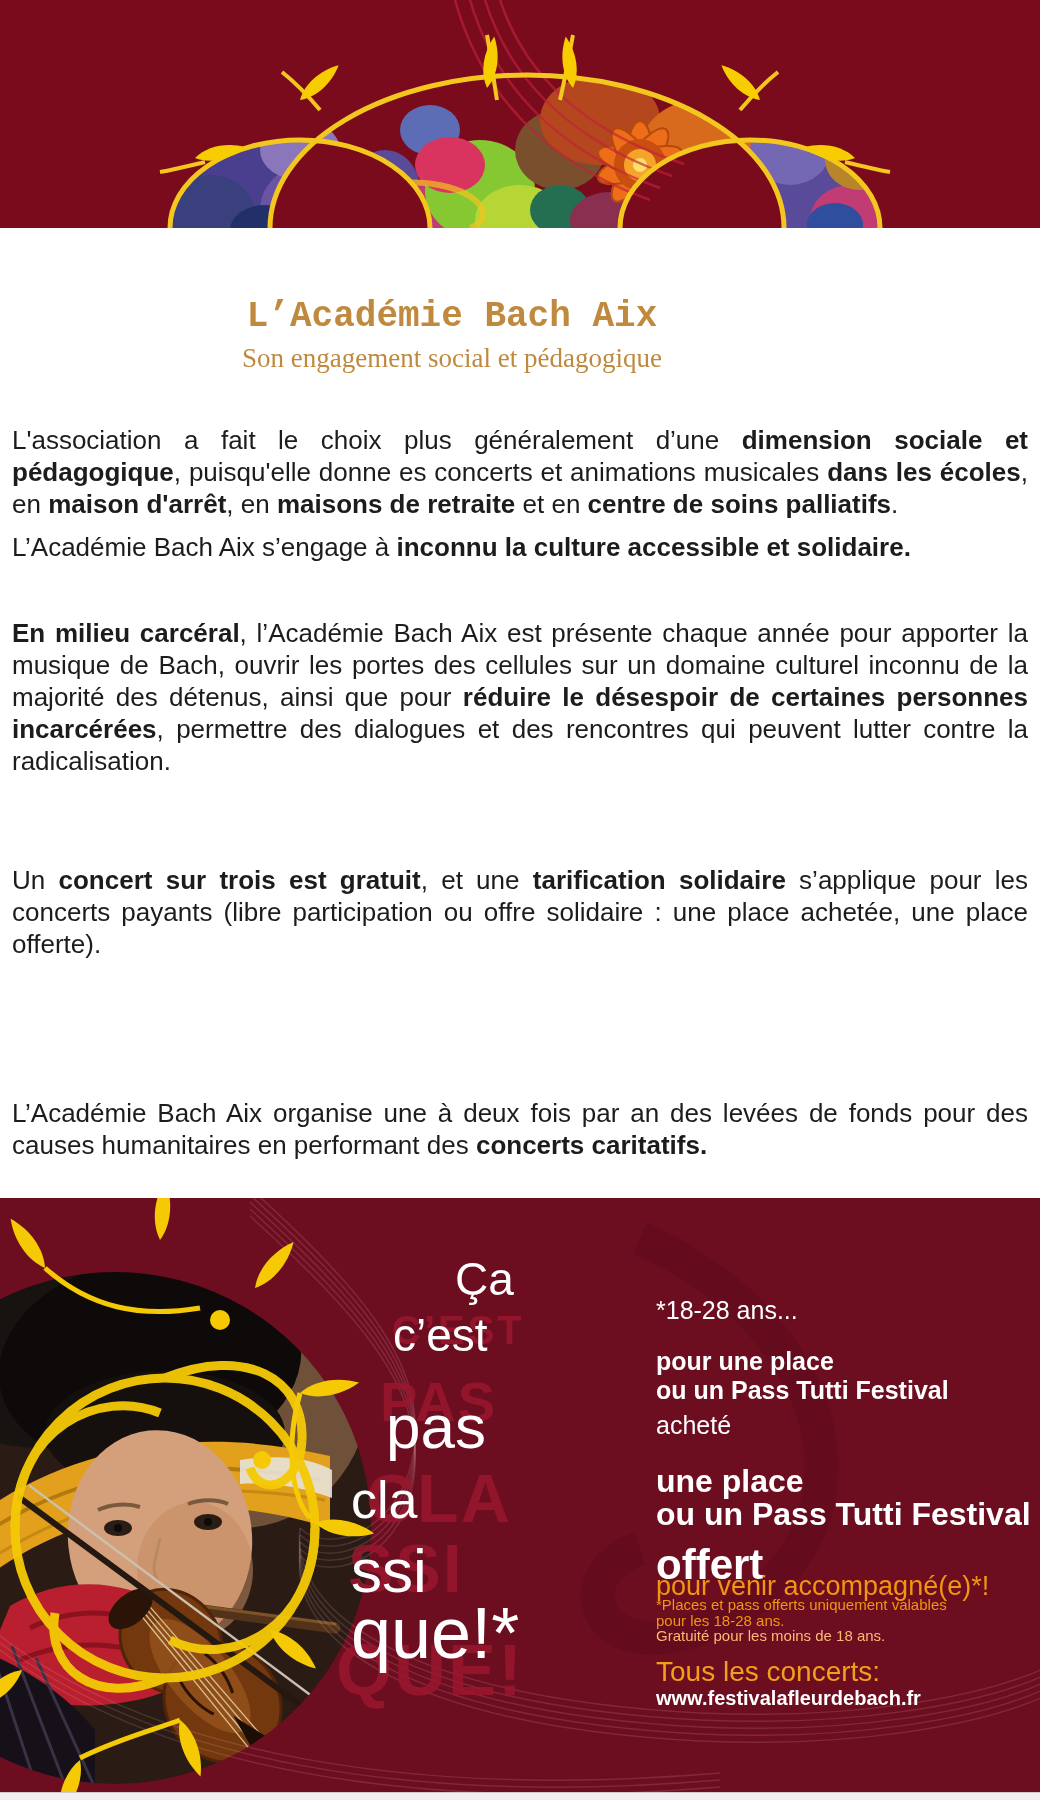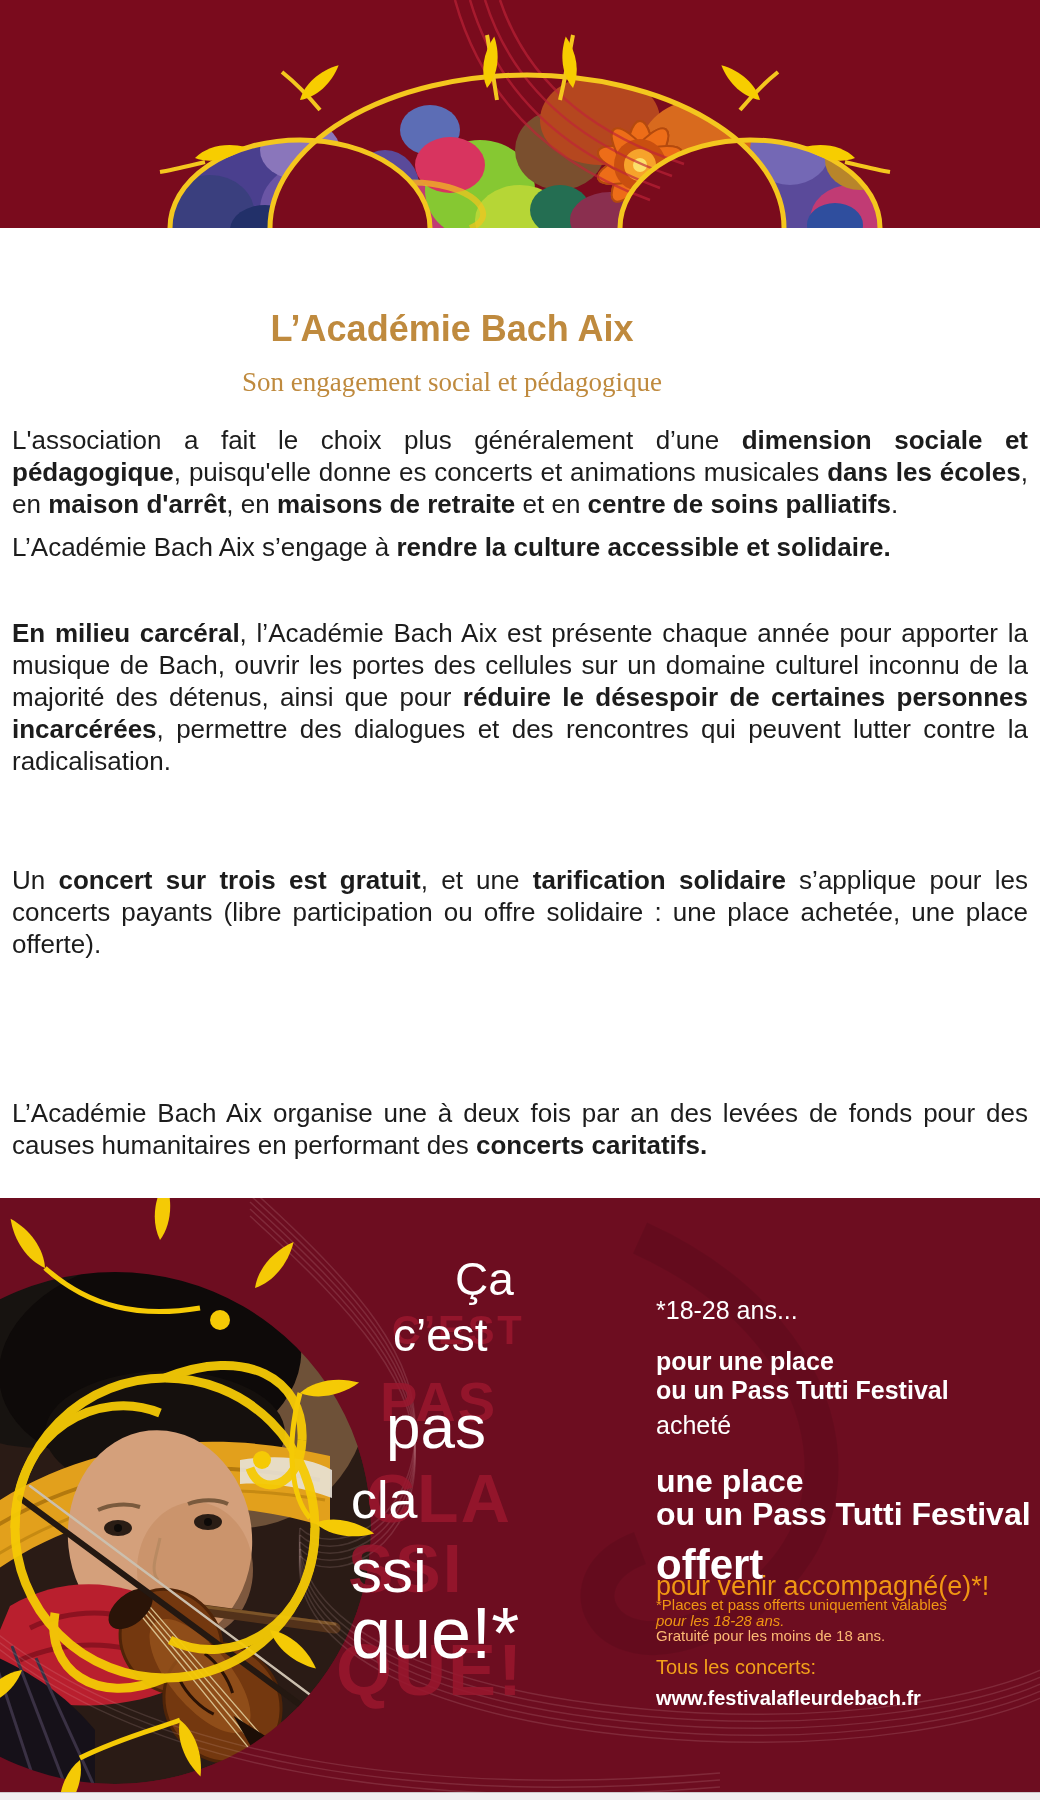--- a/index.html
+++ b/index.html
@@ -3,21 +3,21 @@
 <meta charset="utf-8">
 <style>
   html,body{margin:0;padding:0;background:#ffffff;}
   .page{position:relative;width:1040px;height:1800px;background:#ffffff;overflow:hidden;
         font-family:"Liberation Sans",sans-serif;}
   
   .header-art{position:absolute;top:0;left:0;width:1040px;height:228px;}
   .header-art svg{display:block;}
   
   .heading{position:absolute;top:292px;left:0;width:904px;text-align:center;}
-  .heading h1{margin:16px;font-family:Liberation Sans, sans-serif;font-weight:bold;
+  .heading h1{margin:4px;font-family:Liberation Mono, monospace;font-weight:bold;
               font-size:36px;line-height:42px;color:#bf8a3e;}
   .heading h2{margin:4px 0 0 0;font-family:"Liberation Serif",serif;font-weight:normal;
               font-size:27px;line-height:32px;color:#bf8a3e;}
   
   .para{position:absolute;left:12px;width:1016px;margin:0;font-size:26px;line-height:32px;
         color:#1c1c1c;text-align:justify;}
   .para span.bold{font-weight:bold;}
   .p1{top:424px}.p2{top:531px}.p3{top:617px}.p4{top:864px}.p5{top:1008px}.p6{top:1097px}
   
   .banner{position:absolute;top:1198px;left:0;width:1040px;height:594px;background:#6d0d20;overflow:hidden;}
@@ -38,23 +38,23 @@
   .offer{position:absolute;left:656px;color:#ffffff;line-height:1.05;white-space:nowrap;}
   .o-ans{top:99px;font-size:25px;}
   .o-b1{top:150px;font-size:25px;font-weight:bold;}
   .o-b2{top:179px;font-size:25px;font-weight:bold;}
   .o-b3{top:214px;font-size:25px;text-align:center;}
   .o-g1{top:267px;font-size:32px;font-weight:bold;}
   .o-g2{top:300px;font-size:32px;font-weight:bold;}
   .o-g3{top:345px;font-size:42px;font-weight:bold;}
   .o-acc{top:374px;font-size:27px;color:#f09613;}
   .o-f1{top:399px;font-size:15px;color:#f09613;}
-  .o-f2{top:415px;font-size:15px;color:#f09613;font-style:italic;}
+  .o-f2{top:415px;font-size:15px;color:#f09613;}
   .o-f3{top:430px;font-size:15px;color:#fdba74;}
-  .o-tous{top:459px;font-size:20px;color:#f2a01a;}
+  .o-tous{top:459px;font-size:28px;color:#f2a01a;}
   .o-url{top:490px;font-size:20px;font-weight:bold;}
   
   .bottom-strip{position:absolute;top:1792px;left:0;width:1040px;height:8px;
                 background:#f2eff1;border-top:1px solid #cfc8cc;}
 </style>
 </head>
 <body>
 
 <div class="page">
 
@@ -167,21 +167,21 @@
       </g>
     </svg>
   </div>
 
   <div class="heading">
     <h1>L’Académie Bach Aix</h1>
     <h2>Son engagement social et pédagogique</h2>
   </div>
 
   <p class="para p1"><span>L'association a fait le choix plus généralement d’une </span><span class="bold">dimension sociale et pédagogique</span><span>, puisqu'elle donne es concerts et animations musicales </span><span class="bold">dans les écoles</span><span>, en </span><span class="bold">maison d'arrêt</span><span>, en </span><span class="bold">maisons de retraite</span><span> et en </span><span class="bold">centre de soins palliatifs</span><span>.</span></p>
-  <p class="para p2"><span>L’Académie Bach Aix s’engage à </span><span class="bold">rendre la culture accessible et solidaire.</span></p>
+  <p class="para p2"><span>L’Académie Bach Aix s’engage à </span><span class="bold">inconnu la culture accessible et solidaire.</span></p>
   <p class="para p3"><span class="bold">En milieu carcéral</span><span>, l’Académie Bach Aix est présente chaque année pour apporter la musique de Bach, ouvrir les portes des cellules sur un domaine culturel inconnu de la majorité des détenus, ainsi que pour </span><span class="bold">réduire le désespoir de certaines personnes incarcérées</span><span>, permettre des dialogues et des rencontres qui peuvent lutter contre la radicalisation.</span></p>
   <p class="para p4"><span>Un </span><span class="bold">concert sur trois est gratuit</span><span>, et une </span><span class="bold">tarification solidaire</span><span> s’applique pour les concerts payants (libre participation ou offre solidaire : une place achetée, une place offerte).</span></p>
   <p class="para p6"><span>L’Académie Bach Aix organise une à deux fois par an des levées de fonds pour des causes humanitaires en performant des </span><span class="bold">concerts caritatifs.</span></p>
 
   <div class="banner">
     <svg width="1040" height="594" viewBox="0 0 1040 594">
       <rect width="1040" height="594" fill="#6d0d20"></rect>
 
       <g>
         <circle cx="115" cy="330" r="256" fill="#2a1b15"></circle>

